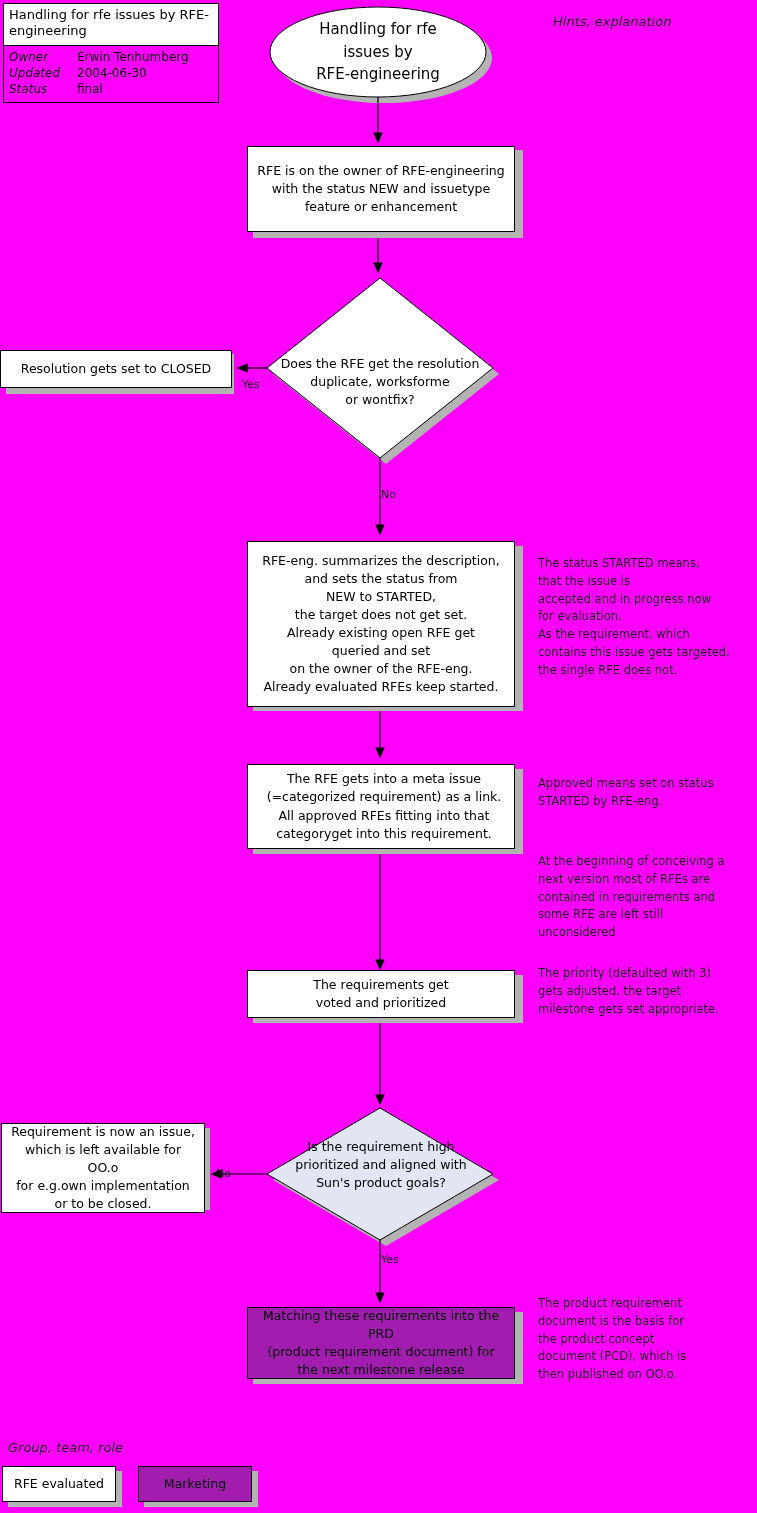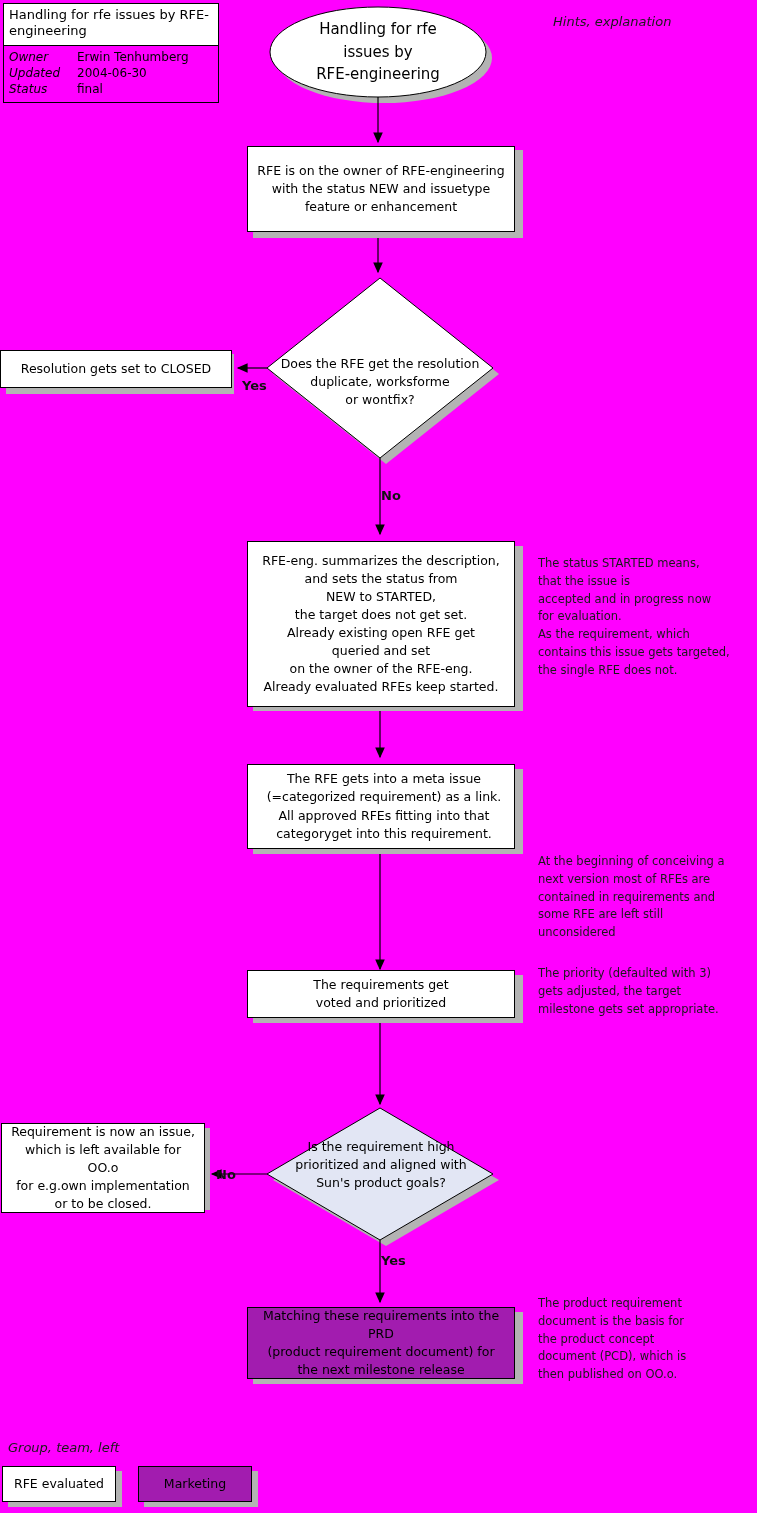--- a/index.html
+++ b/index.html
@@ -92,24 +92,23 @@
     position: absolute;
     font-size: 11.5px;
     line-height: 1.55;
     color: #1a1a1a;
     width: 220px;
     white-space: pre-line;
   }
   
   .edge-label {
     position: absolute;
-    font-size: 13px;
+    font-size: 11px;
     color: #111;
     white-space: nowrap;
-    font-weight: bold;
   }
   
   svg.overlay {
     position: absolute;
     left: 0; top: 0;
     width: 757px;
     height: 1513px;
     pointer-events: none;
   }
   .diamond-text {
@@ -173,21 +172,21 @@
         <span class="t-val">2004-06-30</span>
       </div>
       <div class="t-row">
         <span class="t-key">Status</span>
         <span class="t-val">final</span>
       </div>
     </div>
   </div>
 
   <div class="caption" style="left:553px; top:14px;">Hints, explanation</div>
-  <div class="caption" style="left:8px; top:1440px;">Group, team, left</div>
+  <div class="caption" style="left:8px; top:1440px;">Group, team, role</div>
 
   <div class="ellipse-text" style="left: 278px; top: 18px; width: 200px; white-space: pre-line;">Handling for rfe
 issues by
 RFE-engineering</div>
 
   <div class="shadow" style="left:253px; top:150px; width:270px; height:88px;"></div>
   <div class="box" style="left: 247px; top: 146px; width: 268px; height: 86px; white-space: pre-line;">RFE is on the owner of RFE-engineering
 with the status NEW and issuetype
 feature or enhancement</div>
 
@@ -216,20 +215,22 @@
 for evaluation.
 As the requirement, which
 contains this issue gets targeted,
 the single RFE does not.</div>
 
   <div class="shadow" style="left:253px; top:769px; width:270px; height:85px;"></div>
   <div class="box" style="left: 247px; top: 764px; width: 268px; height: 85px; white-space: pre-line; padding-left: 12px;">The RFE gets into a meta issue
 (=categorized requirement) as a link.
 All approved RFEs fitting into that
 categoryget into this requirement.</div>
+  <div class="note" style="left: 538px; top: 775px; white-space: pre-line;">Approved means set on status
+STARTED by RFE-eng.</div>
   <div class="note" style="left: 538px; top: 853px; white-space: pre-line;">At the beginning of conceiving a
 next version most of RFEs are
 contained in requirements and
 some RFE are left still
 unconsidered</div>
 
   <div class="shadow" style="left:253px; top:975px; width:270px; height:48px;"></div>
   <div class="box" style="left: 247px; top: 970px; width: 268px; height: 48px; white-space: pre-line;">The requirements get
 voted and prioritized</div>
   <div class="note" style="left: 538px; top: 965px; white-space: pre-line;">The priority (defaulted with 3)

